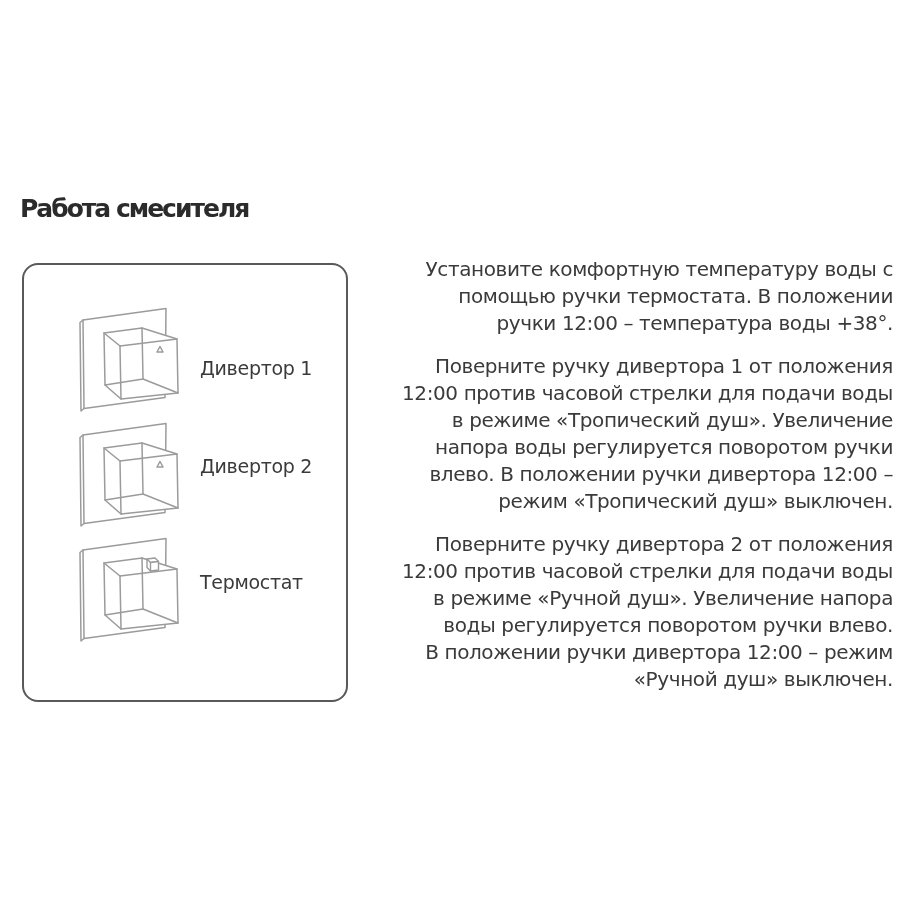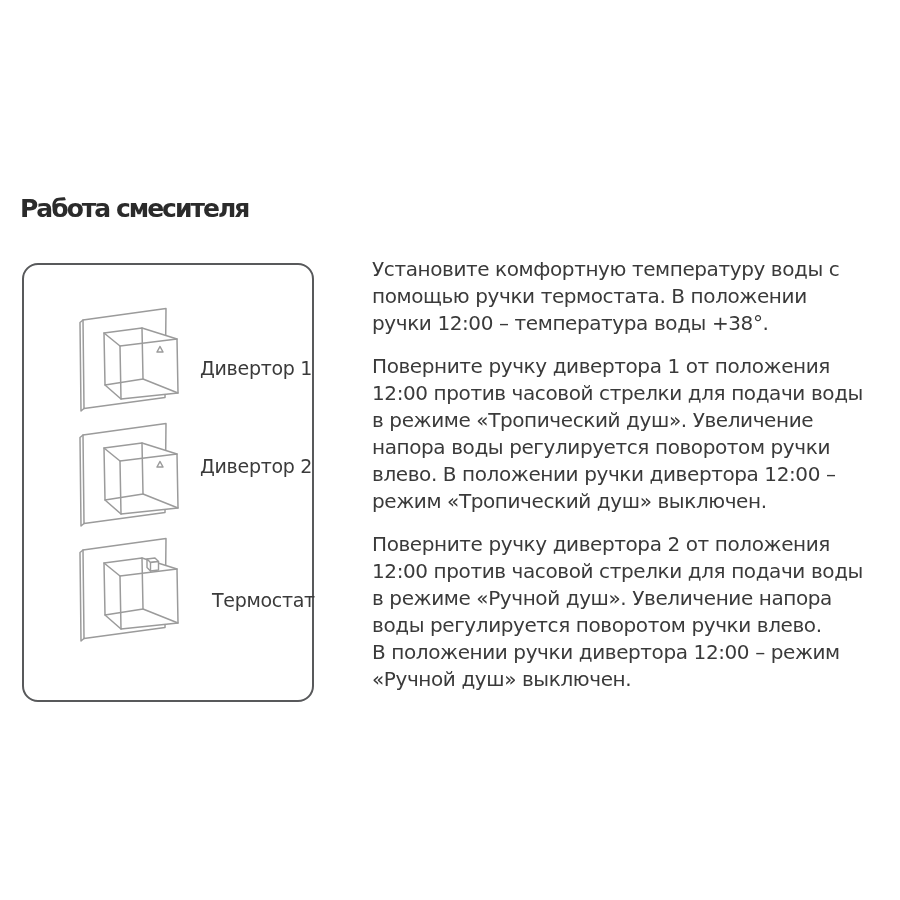--- a/index.html
+++ b/index.html
@@ -18,41 +18,41 @@
     overflow: hidden;
   }
   .page { position: absolute; inset: 0; }
   .page-title {
     position: absolute; left: 20px; top: 194px;
     font-size: 25px; font-weight: bold; letter-spacing: -2px;
     color: var(--title); white-space: nowrap;
   }
   .diagram-box {
     position: absolute; left: 22px; top: 263px;
-    width: 292px; height: 439px;
+    width: 326px; height: 439px;
     border: 2px solid var(--box-border);
     border-radius: 16px;
     background: var(--background);
   }
   .handle-icon { position: absolute; left: 52px; color: var(--line-art); }
   .handle-icon.pos-1 { top: 38px; }
   .handle-icon.pos-2 { top: 153px; }
   .handle-icon.pos-3 { top: 268px; }
   .handle-label {
     position: absolute; left: 176px;
     font-size: 19px; letter-spacing: -0.3px; line-height: 26px;
     color: var(--text); white-space: nowrap;
   }
   .handle-label.pos-1 { top: 90px; }
   .handle-label.pos-2 { top: 188px; }
-  .handle-label.pos-3 { top: 322px; margin-left: 12px; }
+  .handle-label.pos-3 { top: 304px; }
   .instructions {
-    position: absolute; left: 372px; top: 256px; width: 505px;
+    position: absolute; left: 388px; top: 256px; width: 505px;
     color: var(--text);
-    font-size: 20px; line-height: 27px; letter-spacing: -0.4px;
+    font-size: 20px; line-height: 27px; letter-spacing: -0.4px; text-align: right;
   }
   .instructions .para {
     white-space: pre-line;
     margin: 0 0 16px 0;
   }
 </style>
 </head>
 <body>
 
 <div class="page">

